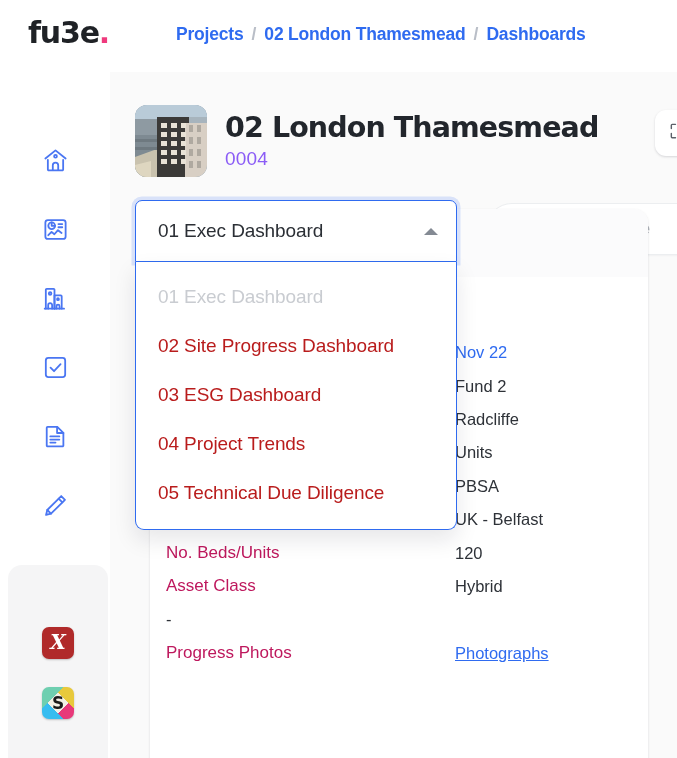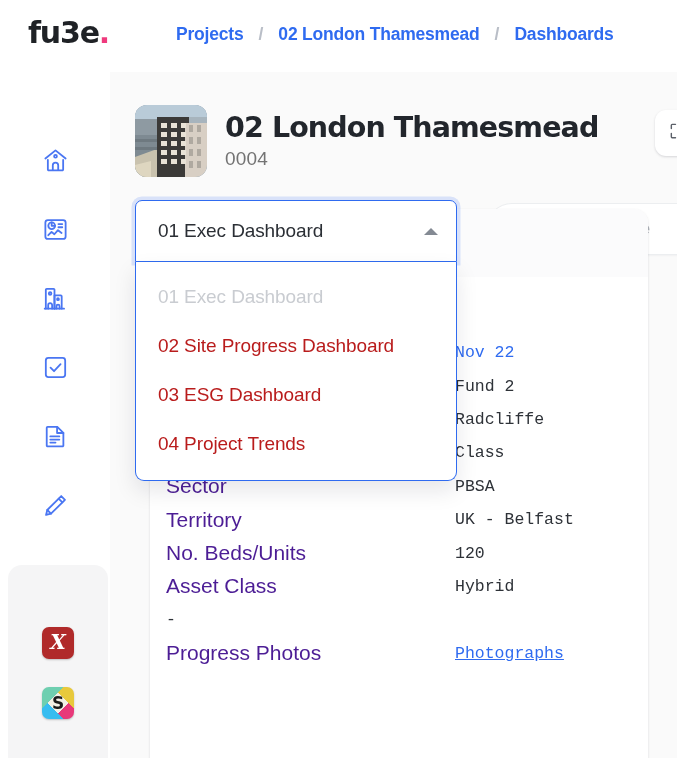--- a/index.html
+++ b/index.html
@@ -40,21 +40,21 @@
     color: #1f2226;
     line-height: 1;
   }
   .logo-dot { color: #ef3a7d; }
 
   .breadcrumb {
     position: absolute;
     left: 176px; top: 24px;
     display: flex;
     align-items: center;
-    gap: 15px;
+    gap: 8px;
     font-size: 17.5px;
     font-weight: 700;
     white-space: nowrap;
   }
   .crumb {
     color: #2f6bf0;
     text-decoration: none;
     letter-spacing: -0.2px;
   }
   .crumb-sep {
@@ -179,21 +179,21 @@
     font-family: "DejaVu Sans", sans-serif;
     font-size: 28.5px;
     font-weight: 700;
     color: #22262c;
     letter-spacing: -0.9px;
     line-height: 1.1;
     white-space: nowrap;
   }
   .proj-code {
     font-size: 19px;
-    color: #737373;
+    color: #8b5cf6;
     margin-top: 4px;
     letter-spacing: 0.2px;
   }
 
   .head-action {
     position: absolute;
     left: 545px; top: 38px;
     width: 46px; height: 46px;
     background: #ffffff;
     border-radius: 11px;
@@ -249,29 +249,28 @@
   }
   .info-row {
     height: 33.4px;
     display: flex;
     align-items: center;
     padding: 0 0 0 16px;
   }
   .info-label {
     width: 289px;
     flex: none;
-    font-size: 21px;
-    color: #4c1d95;
+    font-size: 17px;
+    color: #be185d;
     white-space: nowrap;
   }
   .info-value {
     font-size: 16.5px;
     color: #2e3238;
     white-space: nowrap;
-    font-family: Liberation Mono, monospace;
   }
   .info-value.link { color: #2f6bf0; }
 
   
   .select-wrap {
     position: absolute;
     left: 25px; top: 128px;
     width: 322px;
     z-index: 25;
   }
@@ -515,21 +514,21 @@
         <div class="info-row">
           <span class="info-label"></span>
           <span class="info-value">Fund 2</span>
         </div>
         <div class="info-row">
           <span class="info-label"></span>
           <span class="info-value">Radcliffe</span>
         </div>
         <div class="info-row">
           <span class="info-label"></span>
-          <span class="info-value">Class</span>
+          <span class="info-value">Units</span>
         </div>
         <div class="info-row">
           <span class="info-label">Sector</span>
           <span class="info-value">PBSA</span>
         </div>
         <div class="info-row">
           <span class="info-label">Territory</span>
           <span class="info-value">UK - Belfast</span>
         </div>
         <div class="info-row">
@@ -553,17 +552,18 @@
     <div class="select-wrap">
       <div class="select-box">
         <span class="select-value">01 Exec Dashboard</span>
         <span class="caret"></span>
       </div>
       <div class="select-menu">
         <div class="select-opt is-selected">01 Exec Dashboard</div>
         <div class="select-opt">02 Site Progress Dashboard</div>
         <div class="select-opt">03 ESG Dashboard</div>
         <div class="select-opt">04 Project Trends</div>
+        <div class="select-opt">05 Technical Due Diligence</div>
       </div>
     </div>
 
   </main>
 </div>
 
 </body></html>

